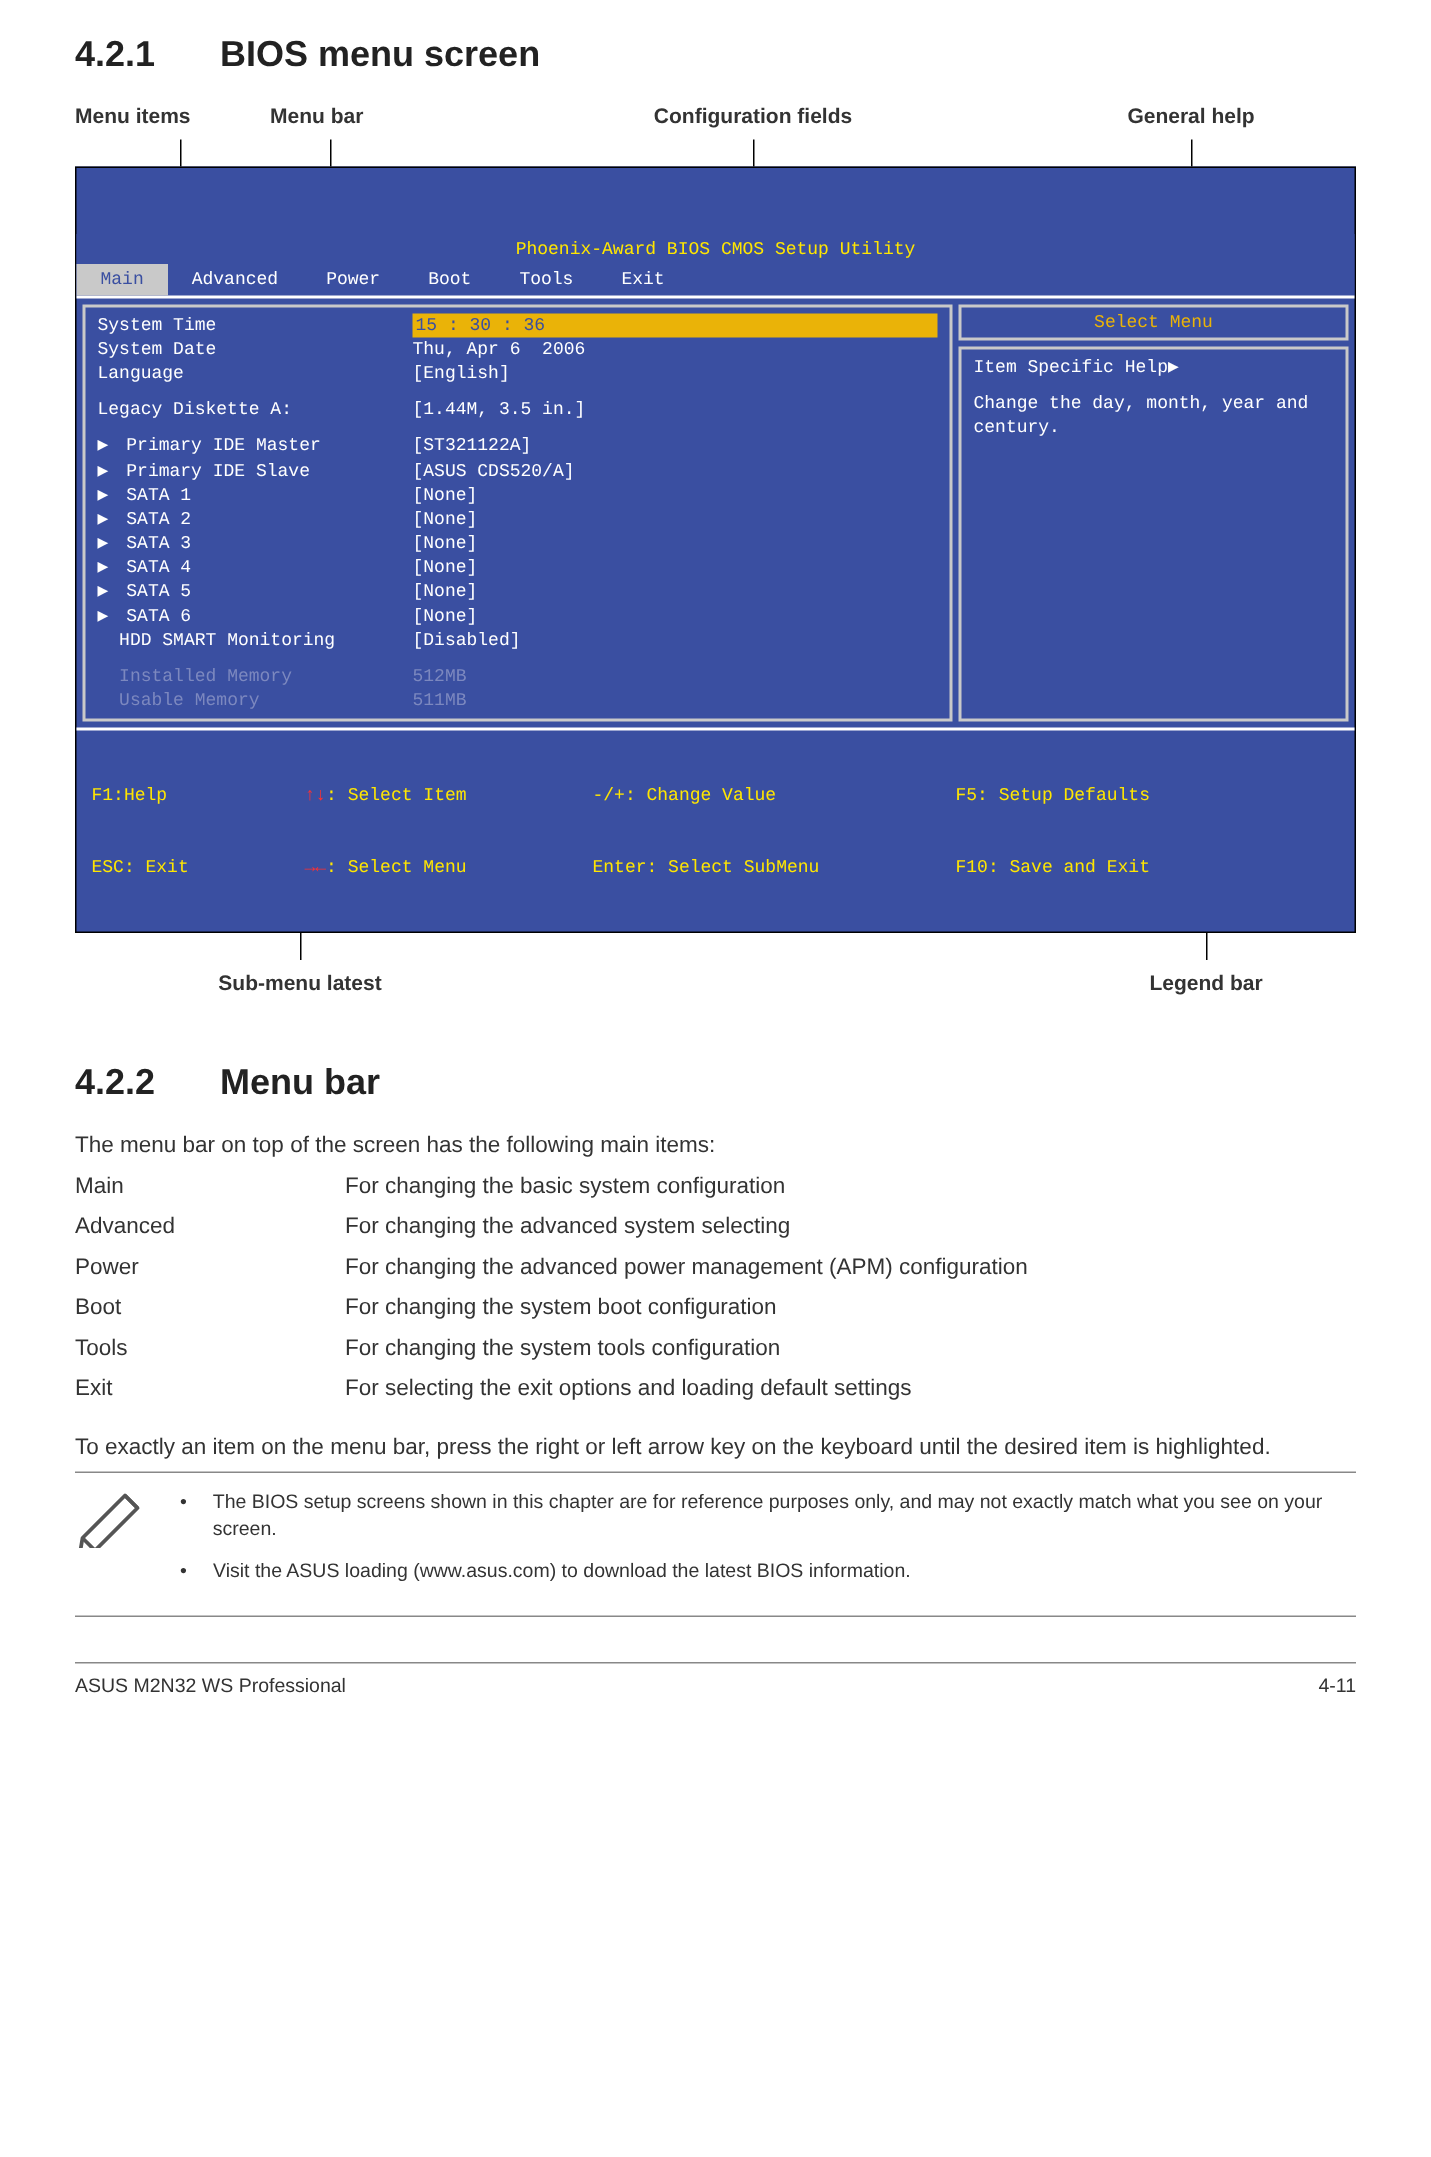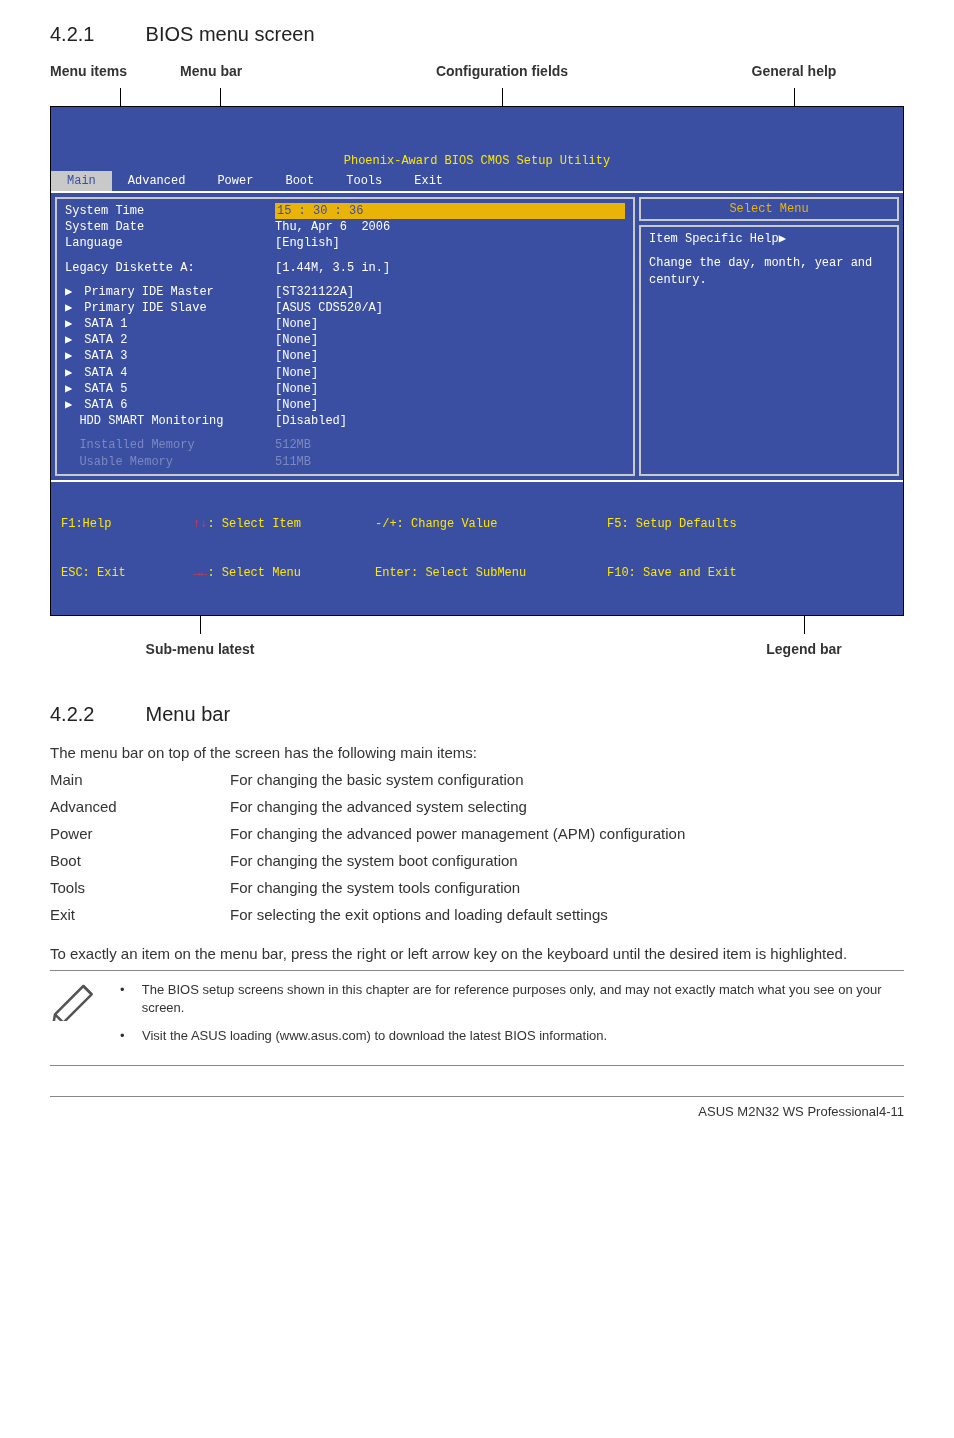--- a/index.html
+++ b/index.html
@@ -6,22 +6,22 @@
   body {
     font-family: Arial, Helvetica, sans-serif;
     color: #333;
     width: 954px;
     margin: 0 auto;
     padding: 20px 50px 30px 50px;
     font-size: 15px;
     line-height: 1.4;
   }
   h2.section-heading {
-    font-size: 20px;
-    font-weight: normal;
+    font-size: 24px;
+    font-weight: bold;
     color: #222;
     margin-bottom: 14px;
   }
   h2.section-heading .num { display: inline-block; width: 90px; }
   .bios-anno { position: relative; margin-bottom: 40px; }
   .top-labels, .bottom-labels { font-weight: bold; font-size: 14px; display: flex; }
   .top-labels { margin-bottom: 0; }
   .top-labels .col { position: relative; padding-bottom: 24px; }
   .top-labels .col::after {
     content: ""; position: absolute; bottom: 0; left: 50%; width: 1px; height: 18px; background: #000;
@@ -68,21 +68,21 @@
   }
   .field-row { display: flex; }
   .field-row .label { flex: 0 0 210px; white-space: pre; }
   .field-row .value { flex: 1; white-space: pre; }
   .field-row.highlight .value { background: #eab308; color: #3a4fa1; padding: 0 2px; display: inline-block; }
   .caret { display: inline-block; width: 12px; color: #fff; }
   .dim { color: #7c88bf; }
   .gap { height: 8px; }
   .help-arrow { color: #fff; }
   .bios-footer {
-    display: flex; color: #fff; padding: 2px 10px; gap: 2px; font-family: "Courier New", monospace;
+    display: flex; color: #fff; padding: 2px 10px; gap: 12px; font-family: "Courier New", monospace;
   }
   .bios-footer .fcol { white-space: pre; }
   .bios-footer .yellow { color: #ffe600; }
   .bios-footer .red { color: #ff3030; }
   .bottom-labels { margin-top: 0; }
   .bottom-labels .col { position: relative; padding-top: 24px; }
   .bottom-labels .col::before {
     content: ""; position: absolute; top: 0; left: 50%; width: 1px; height: 18px; background: #000;
   }
   .bl1 { width: 300px; text-align: center; }
@@ -91,21 +91,21 @@
   .menu-desc { margin: 10px 0 6px 0; }
   .desc-table { margin-bottom: 18px; }
   .desc-table .drow { display: flex; margin-bottom: 6px; }
   .desc-table .dlabel { width: 180px; }
   .desc-table .dval { flex: 1; }
   .note-block { border-top: 1px solid #888; border-bottom: 1px solid #888; padding: 10px 0; display: flex; gap: 20px; align-items: flex-start; margin-bottom: 30px; }
   .note-icon svg { width: 50px; height: 40px; }
   .note-text ul { list-style: none; padding: 0; font-size: 13px; }
   .note-text li { display: flex; gap: 16px; margin-bottom: 10px; }
   .note-text li .bullet { width: 6px; }
-  .footer-row { display: flex; justify-content: flex-end; border-top: 1px solid #888; padding-top: 6px; font-size: 13px; }
+  .footer-row { display: flex; justify-content: space-between; border-top: 1px solid #888; padding-top: 6px; font-size: 13px; }
 </style>
 </head>
 <body>
 
 <h2 class="section-heading">
   <span class="num">4.2.1</span>
   <span>BIOS menu screen</span>
 </h2>
 
 <div class="bios-anno">

